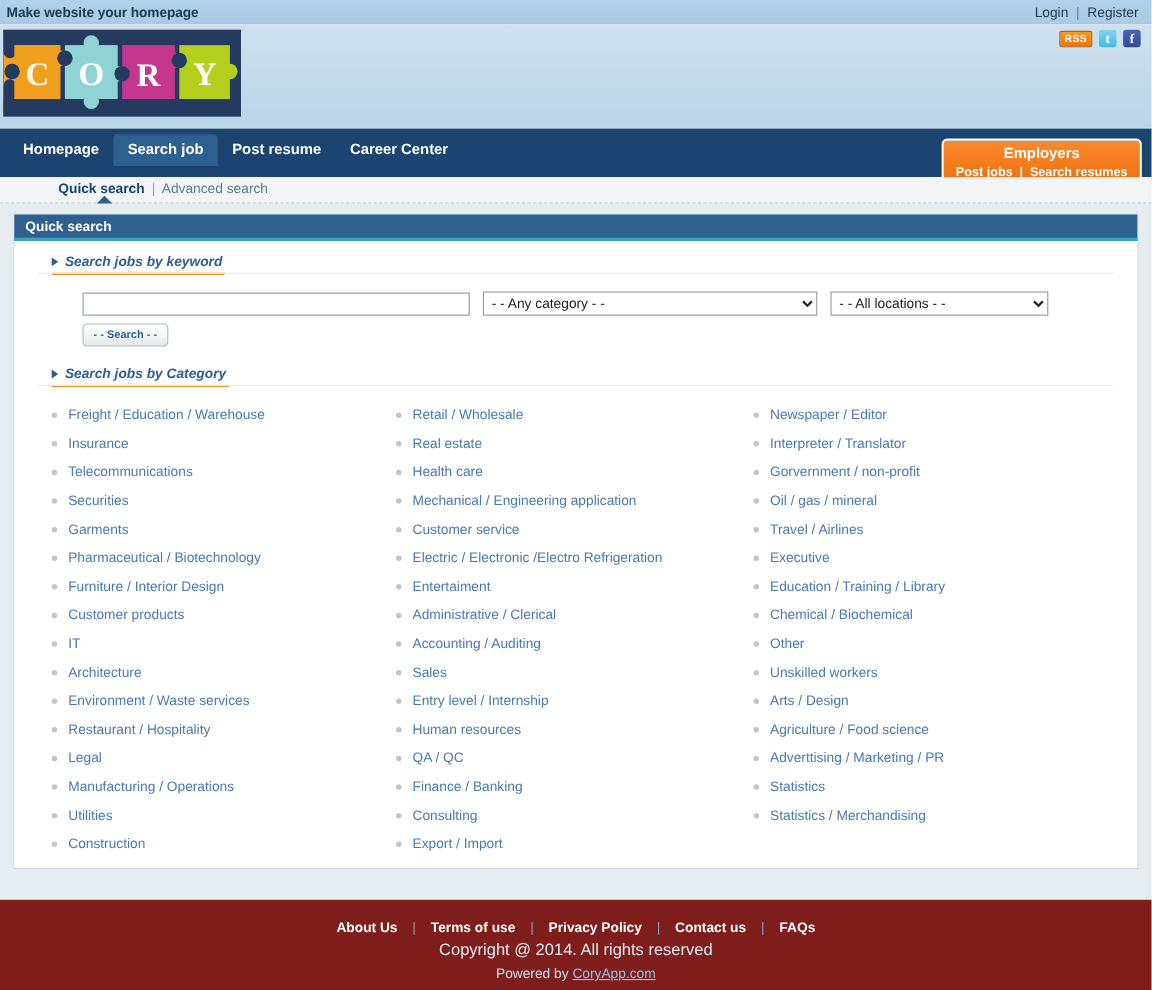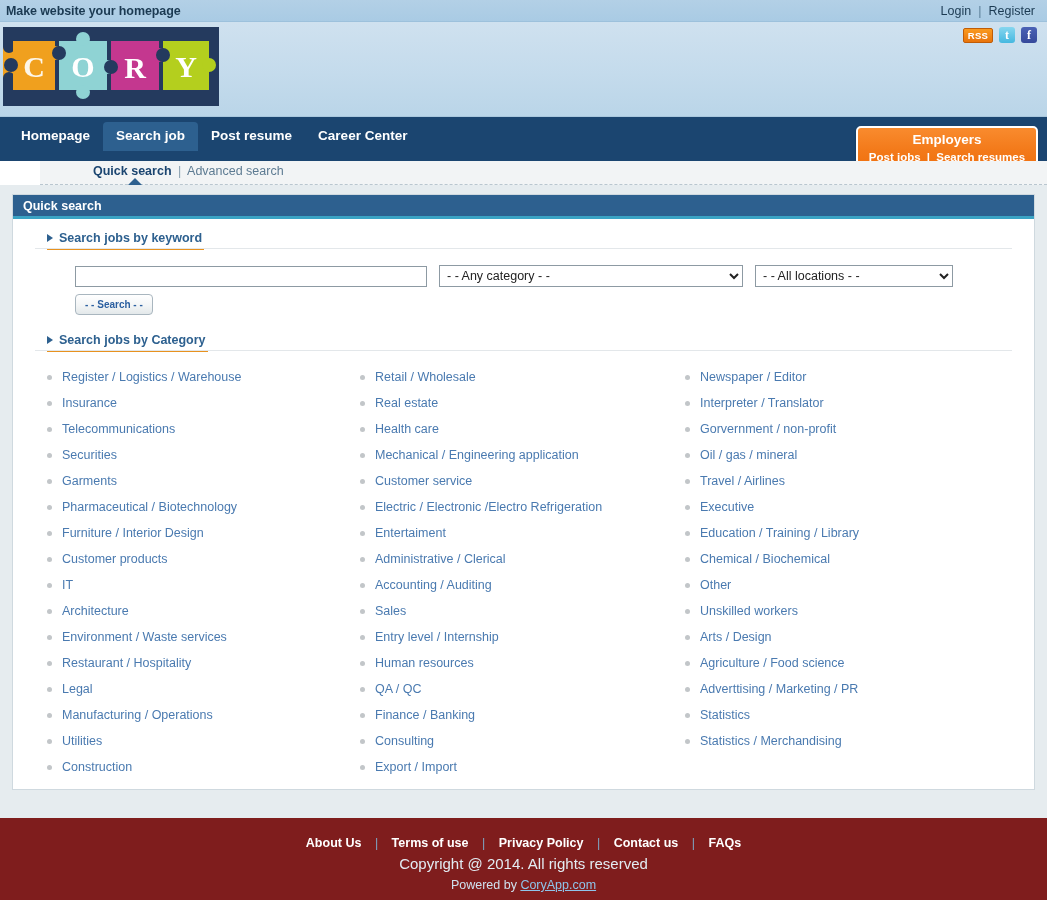--- a/index.html
+++ b/index.html
@@ -134,21 +134,20 @@
   }
   .employers-links a { color:#fff; text-decoration:none; }
   .emp-sep { padding: 0 3px; }
 
   
   .subnavwrap {
     background: #f2f4f5;
     height: 24px;
     position: relative;
     border-bottom: 1px dashed #b9c6cf;
-    margin-left: 40px;
   }
   .subnav {
     padding: 3px 0 0 53px;
     font-size: 12.5px;
   }
   .subnav a { text-decoration: none; }
   .subnav .active-link { color:#1b4570; font-weight:bold; }
   .subnav .sep { color:#8aa0b0; padding: 0 3px; }
   .subnav .inactive-link { color:#5d7b92; }
   .subnav-arrow {
@@ -185,20 +184,21 @@
   .panel-body { padding: 12px 22px 0 22px; }
 
   .section-head {
     display: flex;
     align-items: center;
     gap: 6px;
     padding-bottom: 3px;
     border-bottom: 2px solid #e8921f;
     width: 157px;
     margin-left: 12px;
+    font-style: italic;
   }
   .section-head.wide { width: 161px; }
   .tri {
     width: 0; height: 0;
     border-top: 4.5px solid transparent;
     border-bottom: 4.5px solid transparent;
     border-left: 6px solid #2d608f;
   }
   .section-title {
     color: #2d608f;
@@ -416,21 +416,21 @@
         <div class="section-head wide">
           <span class="tri"></span>
           <span class="section-title">Search jobs by Category</span>
         </div>
         <div class="rule"></div>
 
         <div class="cat-grid">
           <div class="cat-col" id="col0">
               <div class="cat-item">
                 <span class="bullet"></span>
-                <a href="#" class="cat-link">Register / Logistics / Warehouse</a>
+                <a href="#" class="cat-link">Freight / Education / Warehouse</a>
               </div>
               <div class="cat-item">
                 <span class="bullet"></span>
                 <a href="#" class="cat-link">Insurance</a>
               </div>
               <div class="cat-item">
                 <span class="bullet"></span>
                 <a href="#" class="cat-link">Telecommunications</a>
               </div>
               <div class="cat-item">

